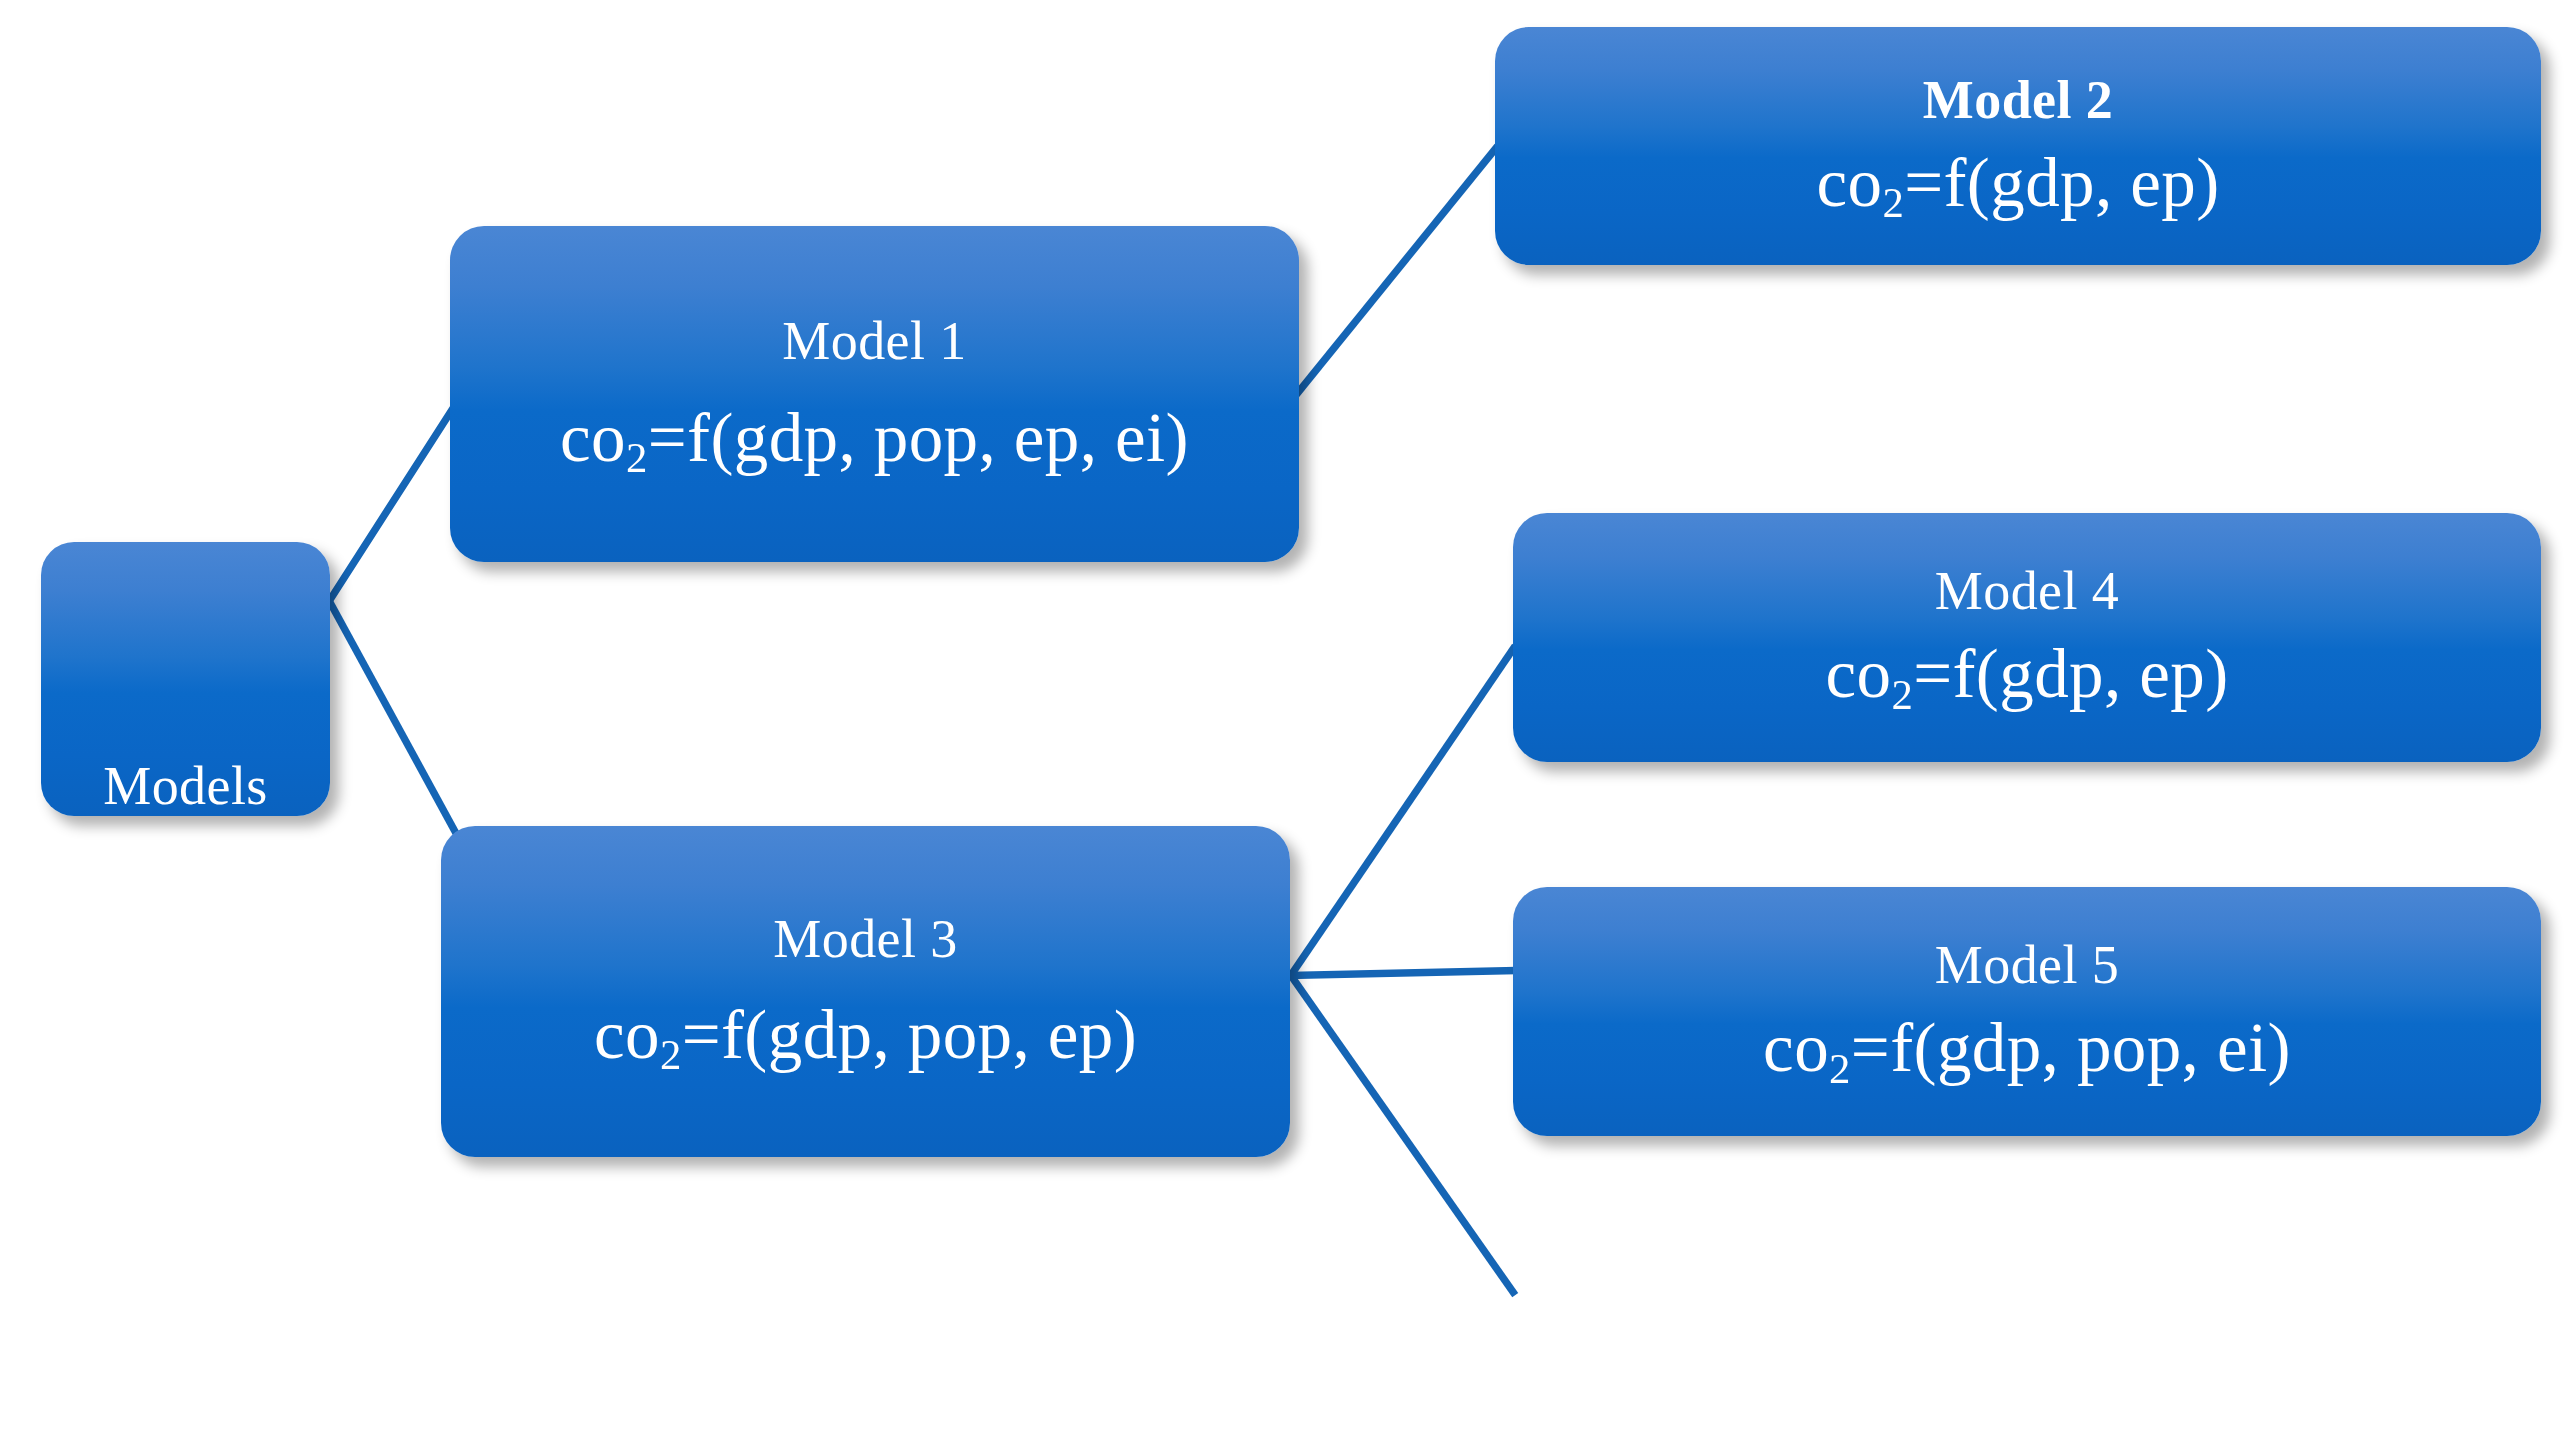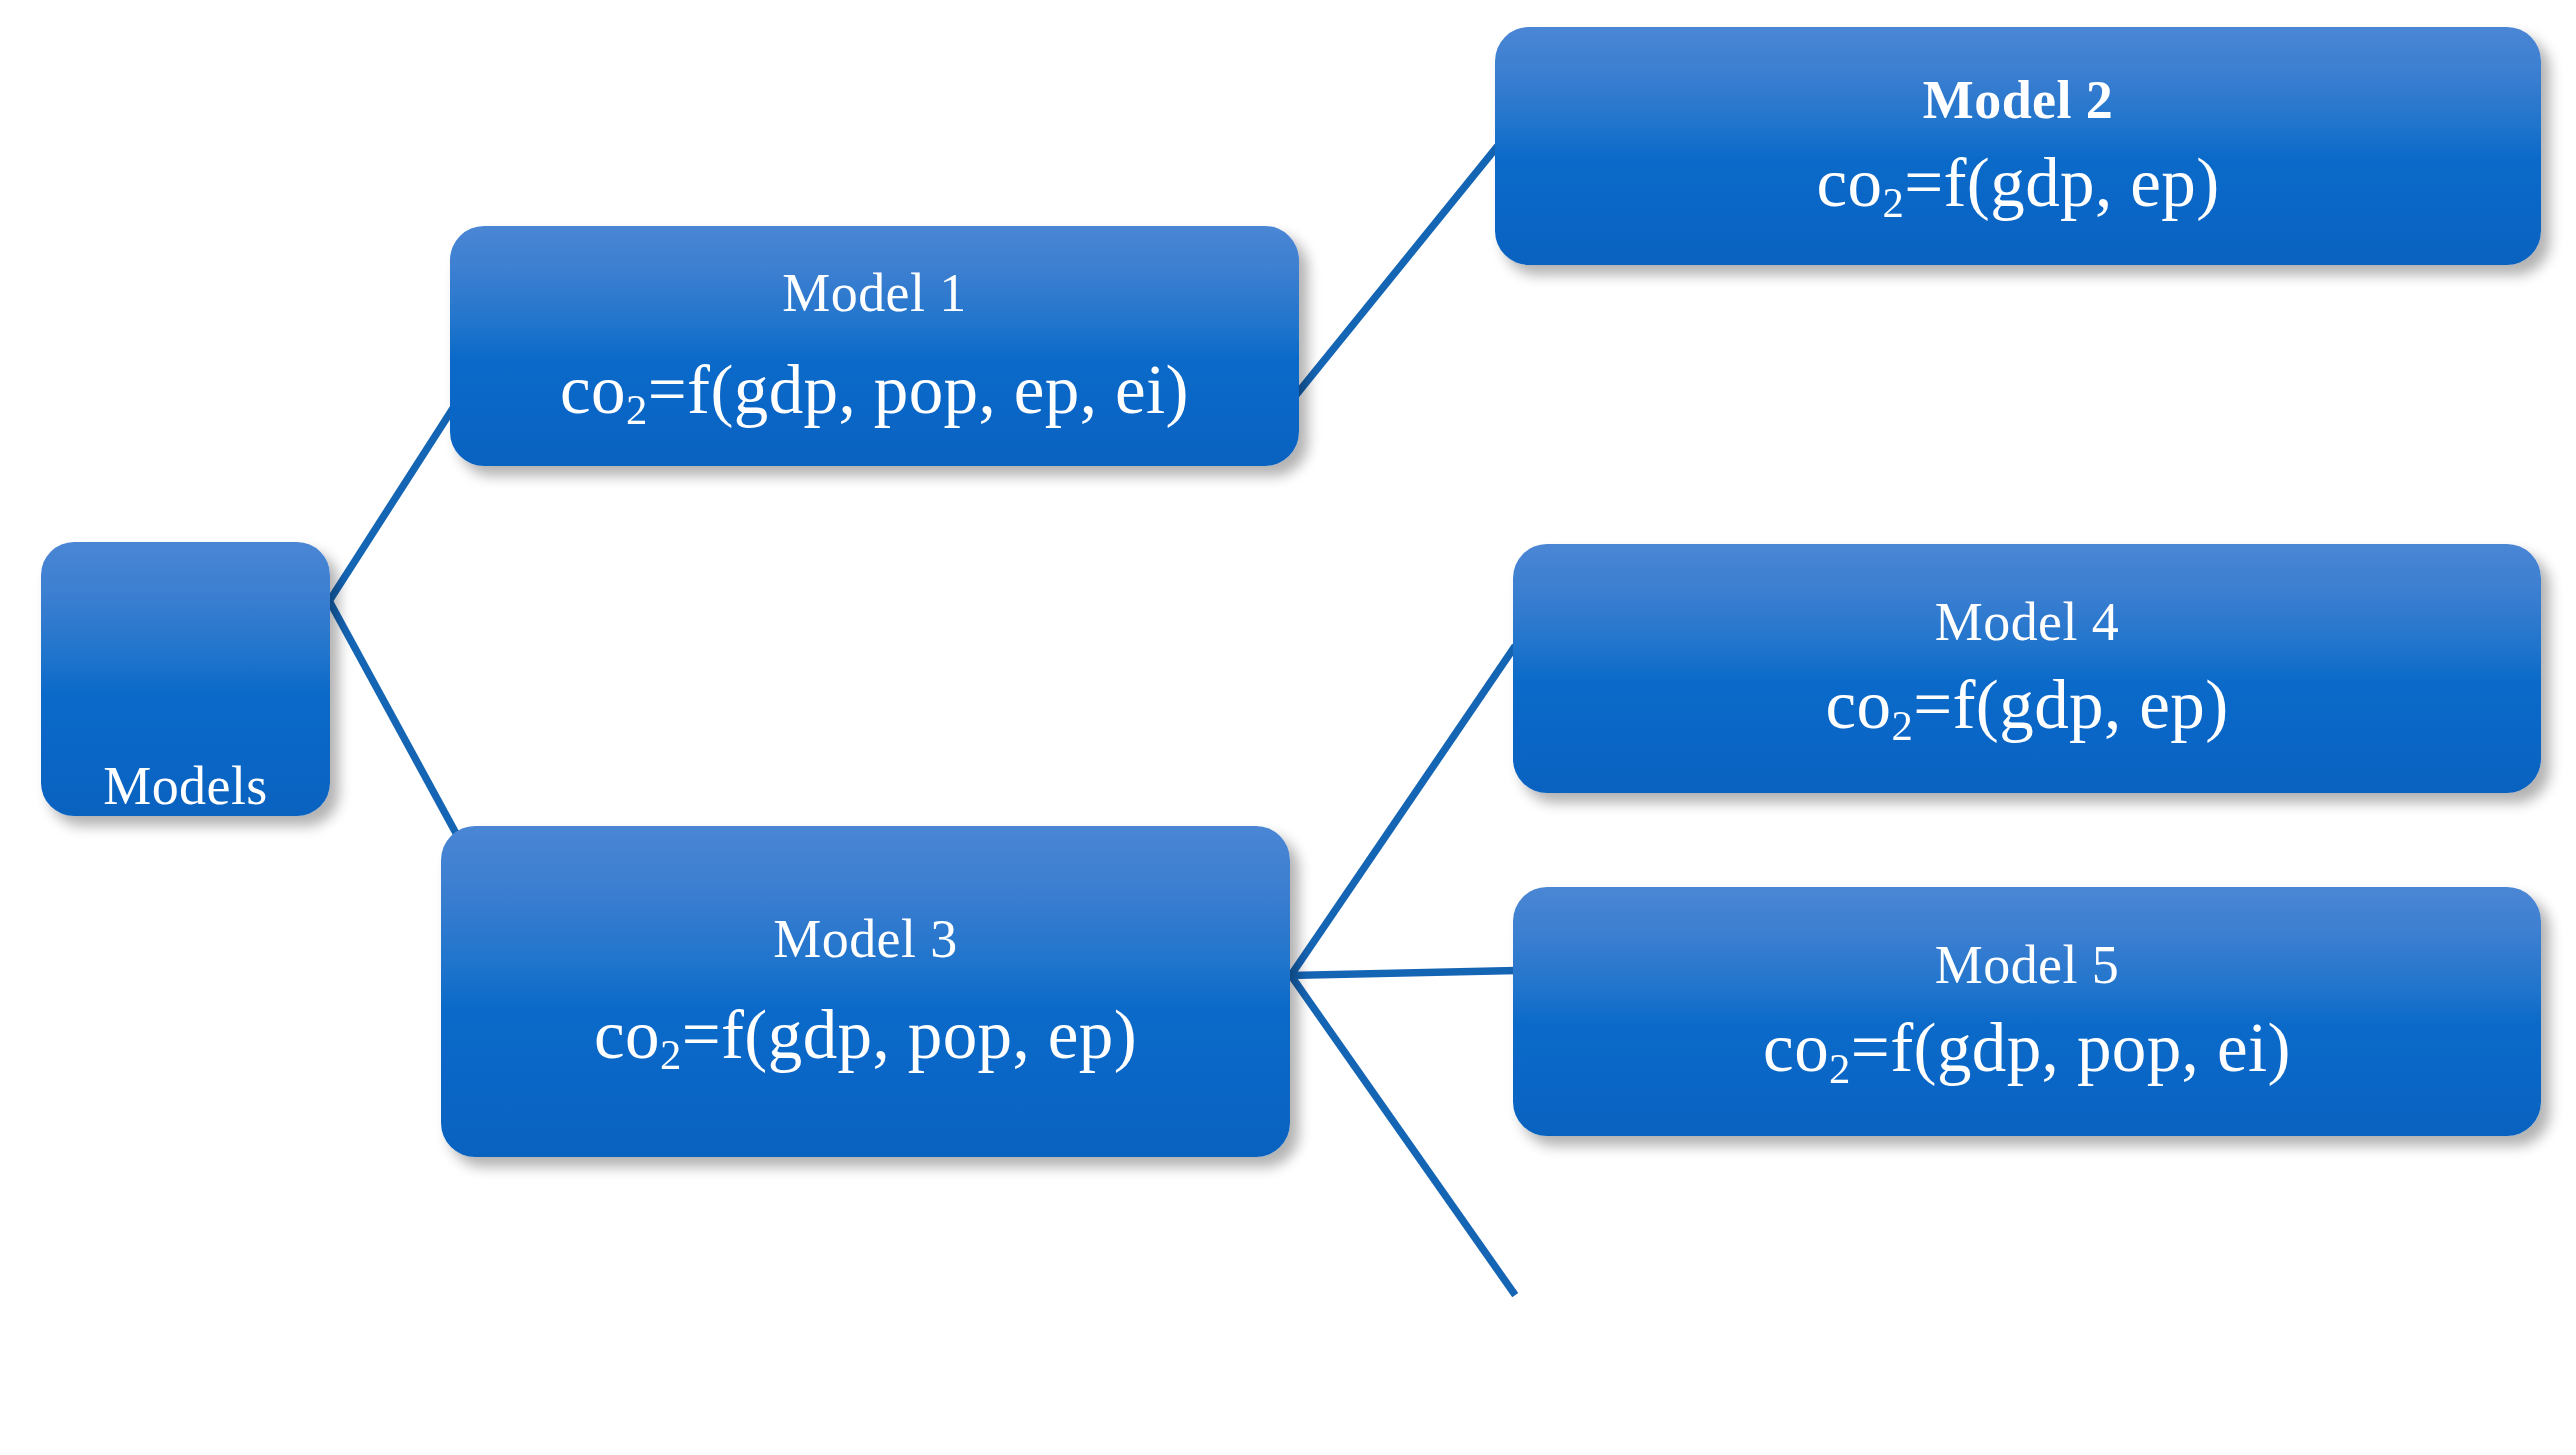--- a/index.html
+++ b/index.html
@@ -72,21 +72,21 @@
     justify-content: flex-end;
   }
   #node-root .title {
     font-size: 54px;
   }
   
   #node-model-1 {
     left: 450px;
     top: 226px;
     width: 849px;
-    height: 240px;
+    height: 336px;
   }
   #node-model-1 .title { margin-bottom: 28px; }
   
   #node-model-3 {
     left: 441px;
     top: 810px;
     width: 849px;
     height: 331px;
     margin-top: 16px;
   }
@@ -95,21 +95,21 @@
   #node-model-2 {
     left: 1495px;
     top: 27px;
     width: 1046px;
     height: 238px;
   }
   #node-model-2 .title { margin-bottom: 14.7px; font-weight: bold; }
   
   #node-model-4 {
     left: 1513px;
-    top: 544px;
+    top: 513px;
     width: 1028px;
     height: 249px;
   }
   #node-model-4 .title { margin-bottom: 14.7px; }
   
   #node-model-5 {
     left: 1513px;
     top: 849px;
     width: 1028px;
     height: 249px;

